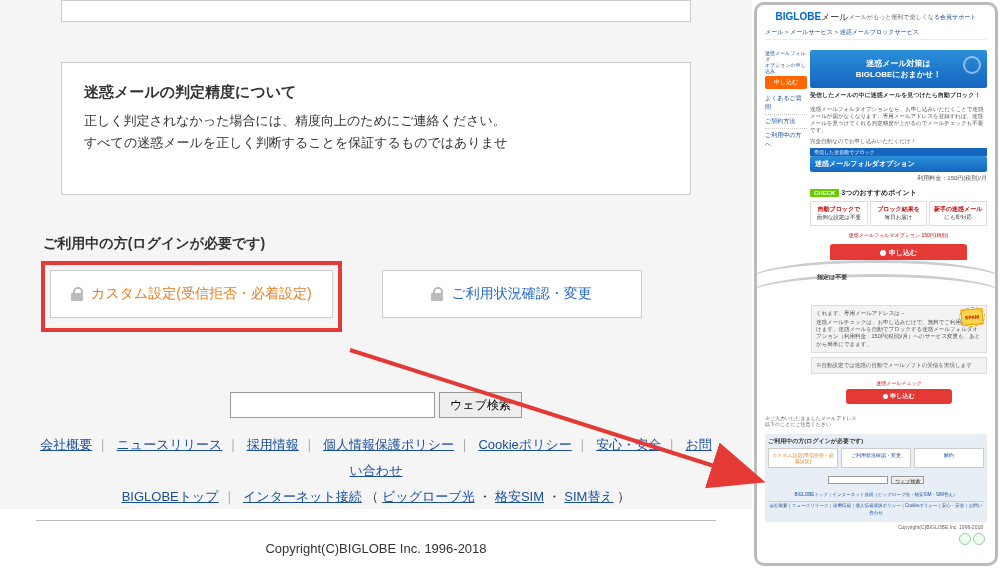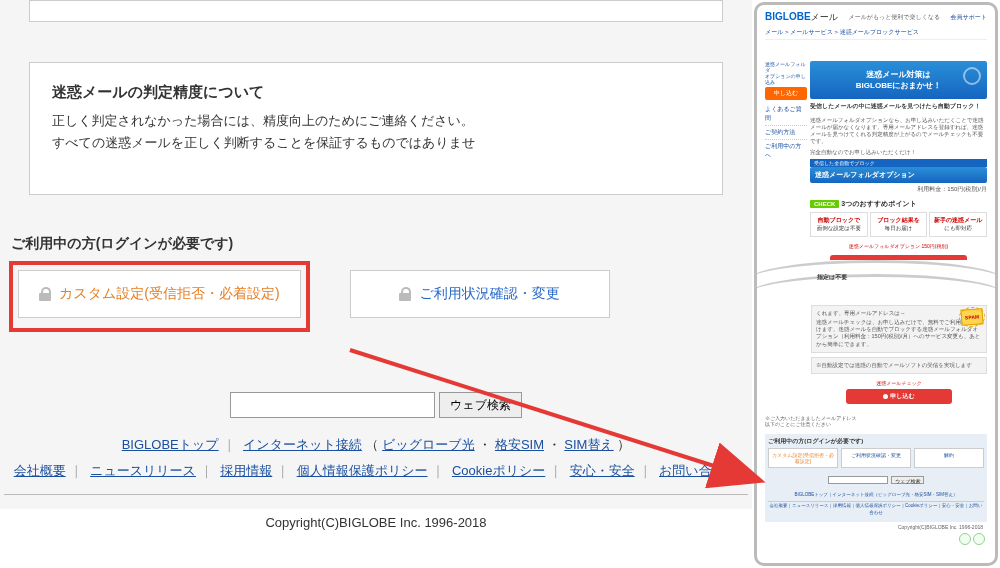--- a/index.html
+++ b/index.html
@@ -1,20 +1,20 @@
 <!DOCTYPE html>
 <html><head>
 <meta charset="utf-8">
 <style>
   * { box-sizing: border-box; margin: 0; padding: 0; }
   body { font-family: "Hiragino Kaku Gothic Pro", "Meiryo", sans-serif; font-size: 13px; color: #333; background: #fff; position: relative; }
   .page { width: 1000px; height: 568px; position: relative; overflow: hidden; }
 
   
-  .main { position: absolute; left: 0; top: 0; width: 752px; height: 509px; background: #f5f5f5; padding: 0 4px; }
+  .main { position: absolute; left: 0; top: 0; width: 752px; height: 509px; background: #f5f5f5; padding: 0 36px; }
   .top-box { background: #fff; border: 1px solid #ccc; margin: 0 25px 40px 25px; height: 22px; }
   .accuracy-box { background: #fff; border: 1px solid #ccc; margin: 0 25px 40px 25px; padding: 20px 22px 40px 22px; }
   .accuracy-box h3 { font-size: 15px; font-weight: bold; margin-bottom: 8px; }
   .accuracy-box p { font-size: 13px; line-height: 1.7; }
 
   .login-section { margin: 0 5px; }
   .login-heading { font-size: 14px; font-weight: bold; margin-bottom: 8px; padding-left: 2px; }
   .login-buttons { display: flex; gap: 20px; }
   .red-frame { border: 4px solid #e53935; padding: 5px; background: #f5f5f5; }
   .login-btn { background: #fff; border: 1px solid #ccc; padding: 14px 20px; font-size: 14px; display: flex; align-items: center; gap: 8px; min-width: 260px; justify-content: center; cursor: pointer; }
@@ -33,21 +33,21 @@
   .copyright { text-align: center; font-size: 13px; color: #333; }
 
   
   .preview { position: absolute; right: 0; top: 0; width: 248px; height: 568px; }
   .preview-border { position: absolute; inset: 2px; border: 3px solid #bbb; border-radius: 10px; background: #fff; overflow: hidden; }
   .thumb { position: absolute; left: 8px; right: 8px; }
   .wave { position: absolute; left: -10px; right: -10px; height: 36px; background: #fff; }
   .wave::before, .wave::after { content: ""; position: absolute; left: 0; right: 0; height: 18px; border-top: 3px solid #ccc; border-radius: 50% 50% 0 0 / 100% 100% 0 0; }
   .wave::after { top: 14px; transform: scaleX(-1); }
 
-  .thumb-header { display: flex; justify-content: space-between; align-items: center; font-size: 8px; padding: 2px 0 4px 0; }
+  .thumb-header { display: flex; justify-content: center; align-items: center; font-size: 8px; padding: 2px 0 4px 0; }
   .thumb-logo { color: #0066cc; font-weight: bold; font-size: 10px; }
   .thumb-texttiny { color: #666; font-size: 6px; }
   .thumb-breadcrumb { font-size: 6px; color: #1a4fa0; border-bottom: 1px solid #eee; padding-bottom: 2px; }
   .thumb-hero { background: linear-gradient(#2a8fd8, #1565c0); color: #fff; text-align: center; padding: 8px 4px; font-size: 8px; font-weight: bold; position: relative; border-radius: 2px; }
   .thumb-hero .gear { position: absolute; right: 6px; top: 6px; width: 18px; height: 18px; border: 2px solid rgba(255,255,255,.5); border-radius: 50%; }
   .thumb-sidebtn { background: #ff6600; color: #fff; font-size: 6px; padding: 2px 3px; border-radius: 2px; margin-bottom: 3px; text-align: center; }
   .thumb-sidelink { font-size: 6px; color: #1a4fa0; padding: 2px 0; border-bottom: 1px dotted #ccc; }
   .thumb-row { display: flex; gap: 3px; }
   .thumb-col-left { width: 42px; }
   .thumb-col-right { flex: 1; }
@@ -119,55 +119,55 @@
       </div>
     </div>
 
     <div class="search-row">
       <input type="text" placeholder="" style="">
       <button>ウェブ検索</button>
     </div>
 
     <div class="footer-links">
       <div>
+        <a>会社概要</a><span class="sep">｜</span>
+        <a>ニュースリリース</a><span class="sep">｜</span>
+        <a>採用情報</a><span class="sep">｜</span>
+        <a>個人情報保護ポリシー</a><span class="sep">｜</span>
+        <a>Cookieポリシー</a><span class="sep">｜</span>
+        <a>安心・安全</a><span class="sep">｜</span>
+        <a>お問い合わせ</a>
+      </div>
+      <div>
         <a>BIGLOBEトップ</a><span class="sep">｜</span>
         <a>インターネット接続</a>
         <span>（</span>
         <a>ビッグローブ光</a>
         <span>・</span>
         <a>格安SIM</a>
         <span>・</span>
         <a>SIM替え</a>
         <span>）</span>
       </div>
-      <div>
-        <a>会社概要</a><span class="sep">｜</span>
-        <a>ニュースリリース</a><span class="sep">｜</span>
-        <a>採用情報</a><span class="sep">｜</span>
-        <a>個人情報保護ポリシー</a><span class="sep">｜</span>
-        <a>Cookieポリシー</a><span class="sep">｜</span>
-        <a>安心・安全</a><span class="sep">｜</span>
-        <a>お問い合わせ</a>
-      </div>
     </div>
 
     <div class="copyright">Copyright(C)BIGLOBE Inc. 1996-2018</div>
   </div>
 
   <div class="preview">
     <div class="preview-border">
 
       <div class="thumb" style="top:4px;">
         <div class="thumb-header">
           <span><span class="thumb-logo">BIGLOBE</span><span style="color:#333;font-size:9px;">メール</span></span>
           <span class="thumb-texttiny">メールがもっと便利で楽しくなる</span>
           <span class="thumb-texttiny" style="color:#1a4fa0">会員サポート</span>
         </div>
         <div class="thumb-breadcrumb">メール &gt; メールサービス &gt; 迷惑メールブロックサービス</div>
-        <div class="thumb-row" style="margin-top:21px;">
+        <div class="thumb-row" style="margin-top:10px;">
           <div class="thumb-col-left">
             <div style="font-size:5px;color:#1a4fa0;line-height:1.2;padding-bottom:2px;">迷惑メールフォルダ<br>オプションの申し込み</div>
             <div class="thumb-sidebtn">申し込む</div>
             <div class="thumb-sidelink">よくあるご質問</div>
             <div class="thumb-sidelink">ご契約方法</div>
             <div class="thumb-sidelink" style="border:none">ご利用中の方へ</div>
           </div>
           <div class="thumb-col-right">
             <div class="thumb-hero">
               <div>迷惑メール対策は</div>

